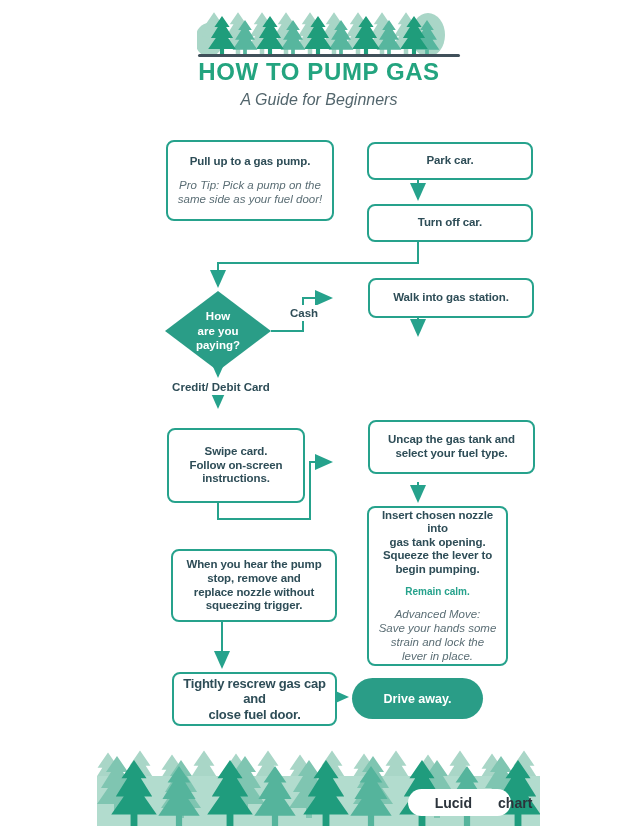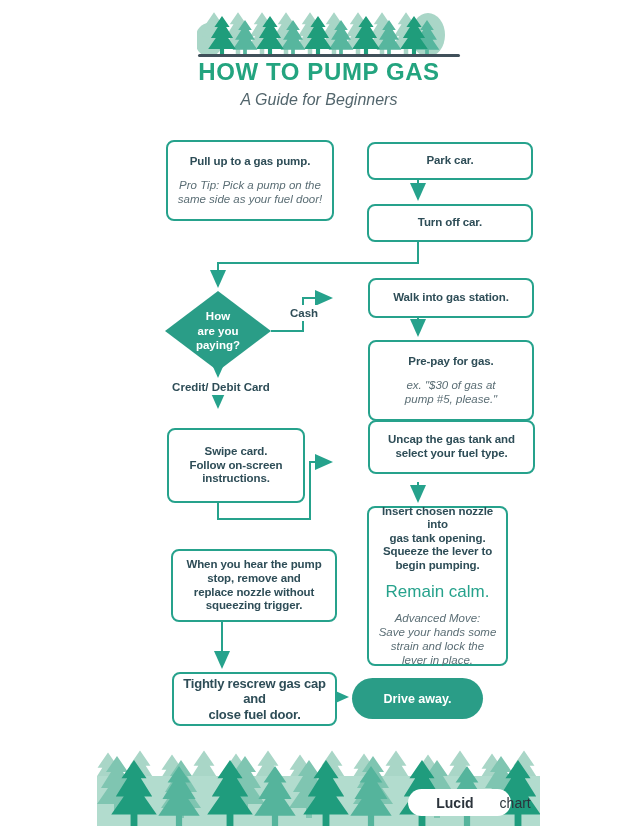--- a/index.html
+++ b/index.html
@@ -18,21 +18,21 @@
   }
   .topline{position:absolute;left:198px;top:54px;width:262px;height:3px;background:#40505a;border-radius:2px;}
   .node{
     position:absolute;background:#ffffff;border:2px solid #26a28c;border-radius:8px;
     display:flex;flex-direction:column;align-items:center;justify-content:center;
     text-align:center;color:#2e4d57;box-sizing:border-box;padding:3px 2px;z-index:2;margin-left:32px;
   }
   .nb{white-space:pre-line;font-weight:700;font-size:11.5px;line-height:1.18;letter-spacing:-.1px;}
   .tight .nb{font-size:13px;letter-spacing:-.2px;}
   .ni{white-space:pre-line;font-weight:400;font-style:italic;color:#5b6e75;font-size:11.5px;line-height:1.22;margin-top:9px;}
-  .nh{white-space:pre-line;font-weight:400;color:#26a28c;font-size:17px;line-height:1.18;margin-top:10px;}
+  .nh{white-space:pre-line;font-weight:700;color:#26a28c;font-size:10px;line-height:1.18;margin-top:10px;}
   .diamond{
     position:absolute;background:#2a9d87;z-index:2;
     clip-path:polygon(50% 0,100% 50%,50% 100%,0 50%);
     display:flex;align-items:center;justify-content:center;text-align:center;
     color:#ffffff;font-weight:700;font-size:11.5px;line-height:1.25;white-space:pre-line;
   }
   .pill{
     position:absolute;background:#2a9d87;border-radius:21px;z-index:2;
     display:flex;align-items:center;justify-content:center;text-align:center;
     color:#ffffff;font-weight:700;font-size:12.5px;
@@ -42,21 +42,21 @@
     font-weight:700;font-size:11.5px;text-align:center;line-height:16px;padding:0 2px;
   }
   .lines{position:absolute;left:0;top:0;z-index:1;}
   .forest{position:absolute;z-index:0;}
   .logo{
     position:absolute;left:408px;top:789px;width:103px;height:27px;z-index:5;
     background:#ffffff;border-radius:14px;display:flex;align-items:center;justify-content:center;gap:4px;
   }
   .logo .lw{font-size:14px;color:#2c343c;line-height:1;}
   .logo .b{font-weight:700;margin-left:44px;}
-  .logo .l{font-weight:400;margin-left:26px;}
+  .logo .l{font-weight:700;margin-left:26px;}
 </style>
 </head>
 <body>
 
 <svg width="0" height="0" style="position:absolute" aria-hidden="true">
   <defs>
     <symbol id="pine" viewBox="0 0 40 58">
       <path d="M20 0 L31 16 L26 16 L36 32 L29 32 L40 48 L23 48 L23 58 L17 58 L17 48 L0 48 L11 32 L4 32 L14 16 L9 16 Z"></path>
     </symbol>
   </defs>
@@ -130,25 +130,20 @@
   </div>
 
   <div class="diamond" style="left:165px;top:291px;width:106px;height:80px">How
 are you
 paying?</div>
 
   <div class="node" style="left:336px;top:278px;width:166px;height:40px">
     <div class="nb">Walk into gas station.</div>
   </div>
 
-  <div class="node" style="left:336px;top:340px;width:166px;height:81px">
-    <div class="nb">Pre-pay for gas.</div>
-    <div class="ni">ex. "$30 of gas at
-pump #5, please."</div>
-  </div>
 
   <div class="node" style="left:135px;top:428px;width:138px;height:75px">
     <div class="nb">Swipe card.
 Follow on-screen
 instructions.</div>
   </div>
 
   <div class="node" style="left:336px;top:420px;width:167px;height:54px">
     <div class="nb">Uncap the gas tank and
 select your fuel type.</div>

